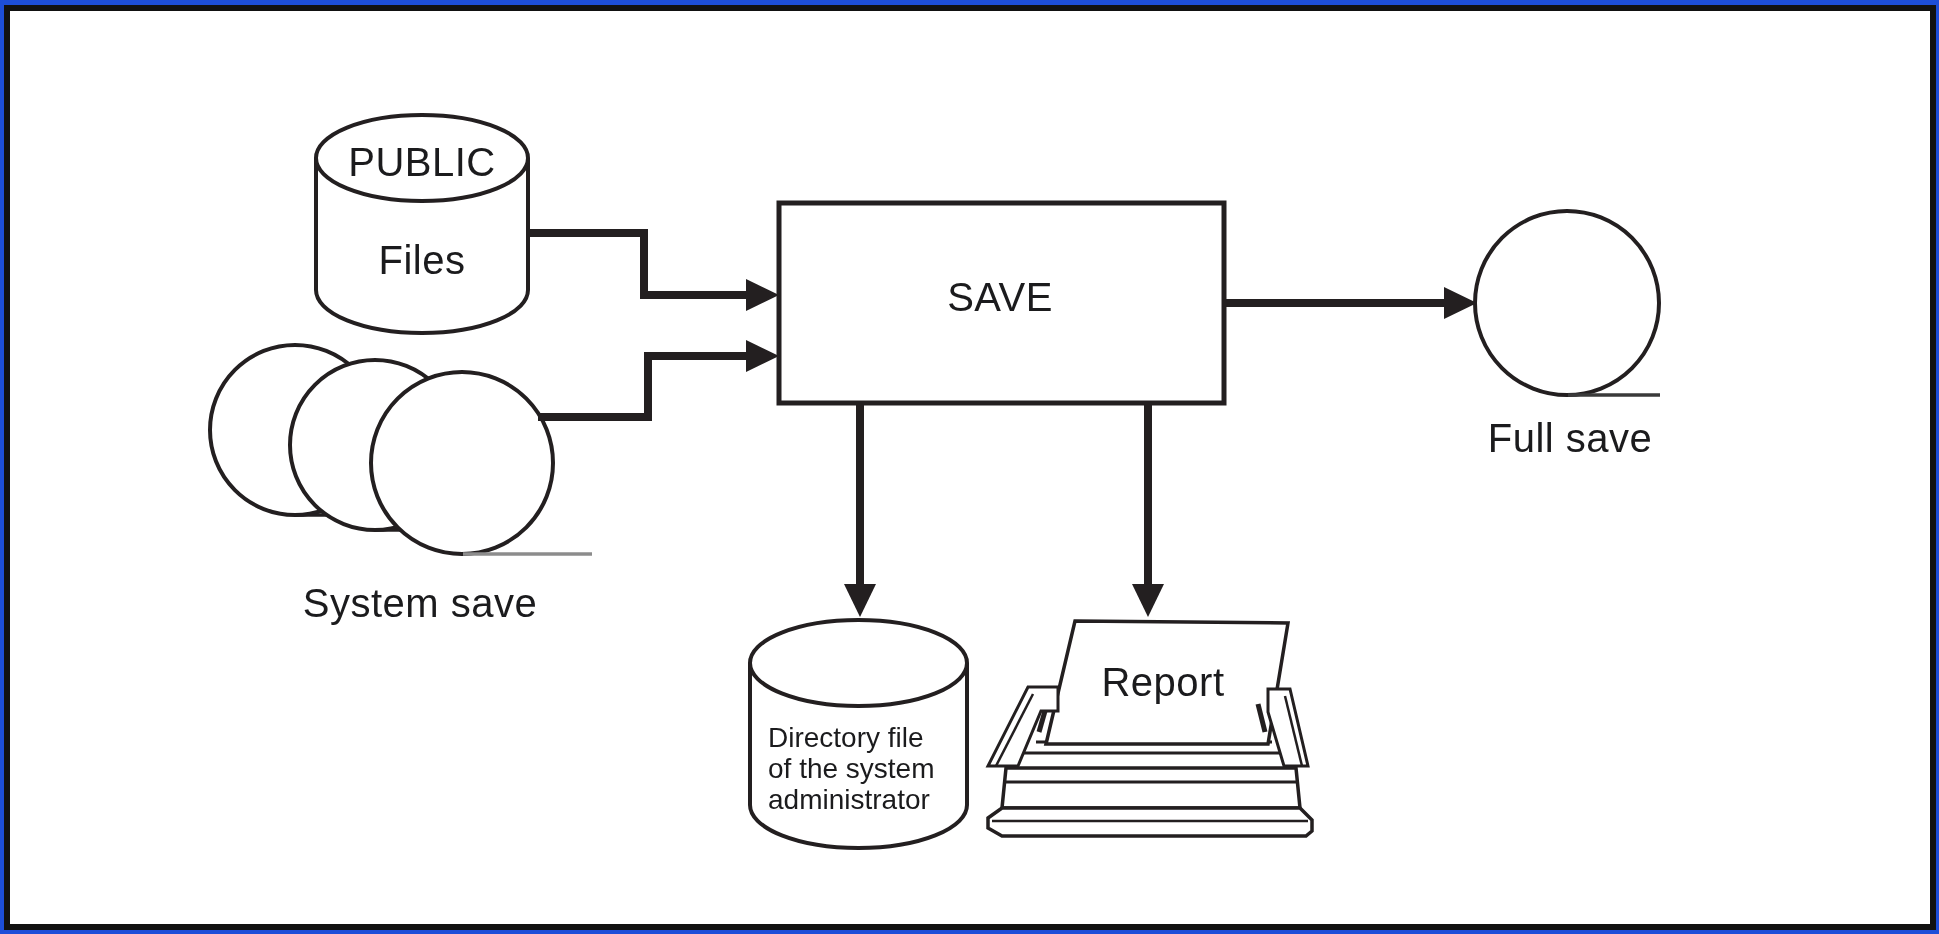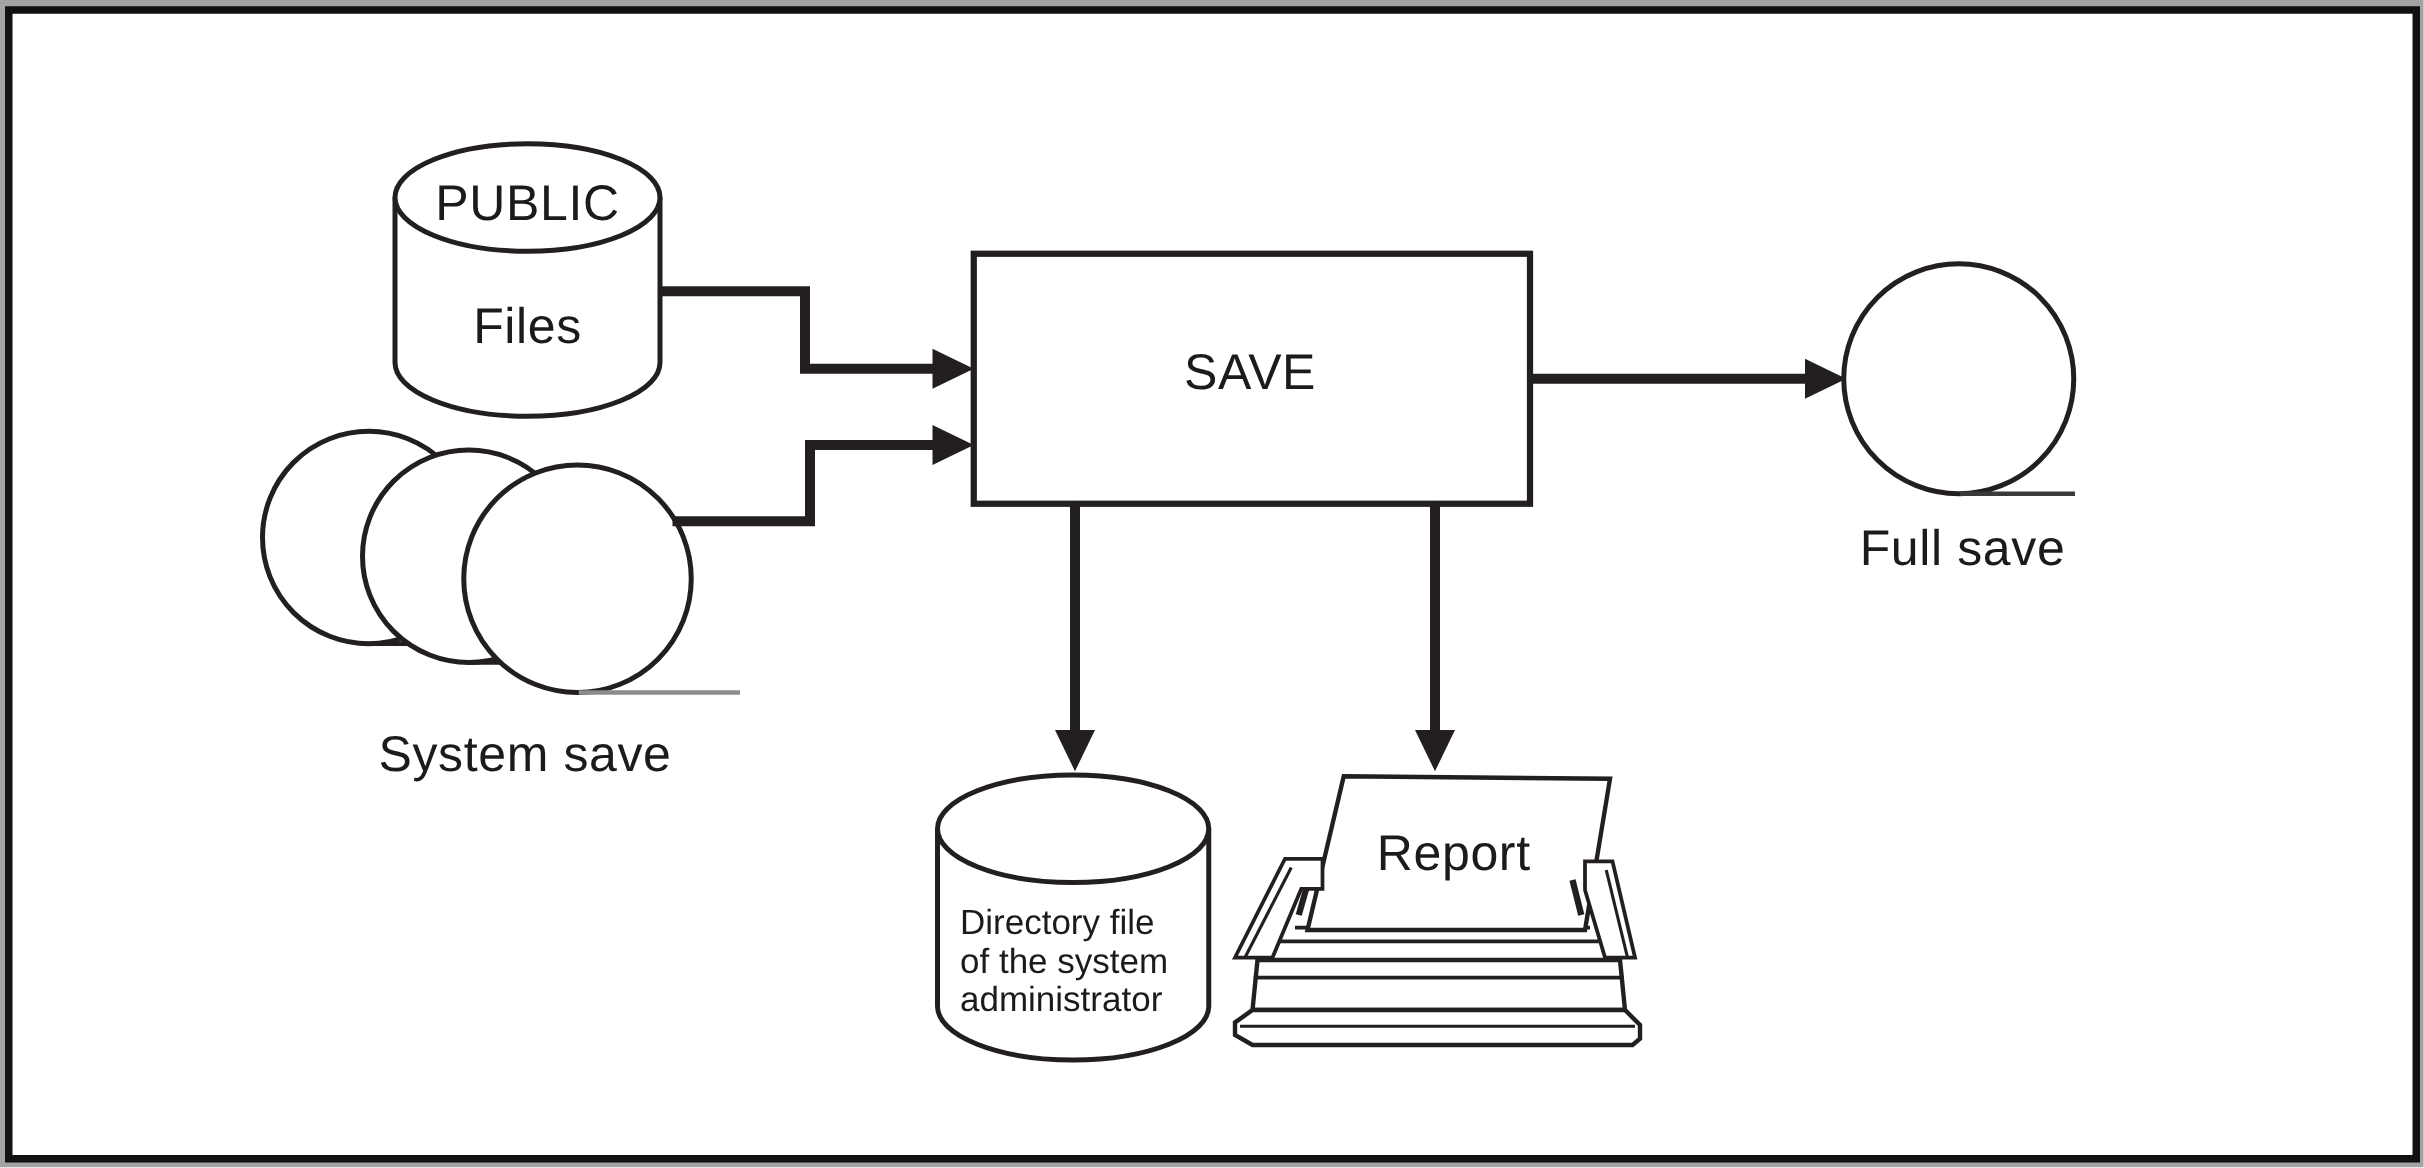--- a/index.html
+++ b/index.html
@@ -4,21 +4,21 @@
 <style>
   html, body {
     margin: 0;
     padding: 0;
     background: #ffffff;
   }
   .stage {
     position: relative;
     width: 1939px;
     height: 934px;
-    background: #a3a3a3;
+    background: #1d4ed8;
     overflow: hidden;
   }
   svg { display: block; }
   .label {
     font-family: "Liberation Sans", "DejaVu Sans", sans-serif;
     fill: #1b1b1d;
     font-size: 40px;
     letter-spacing: 0.5px;
   }
   .label-small {

